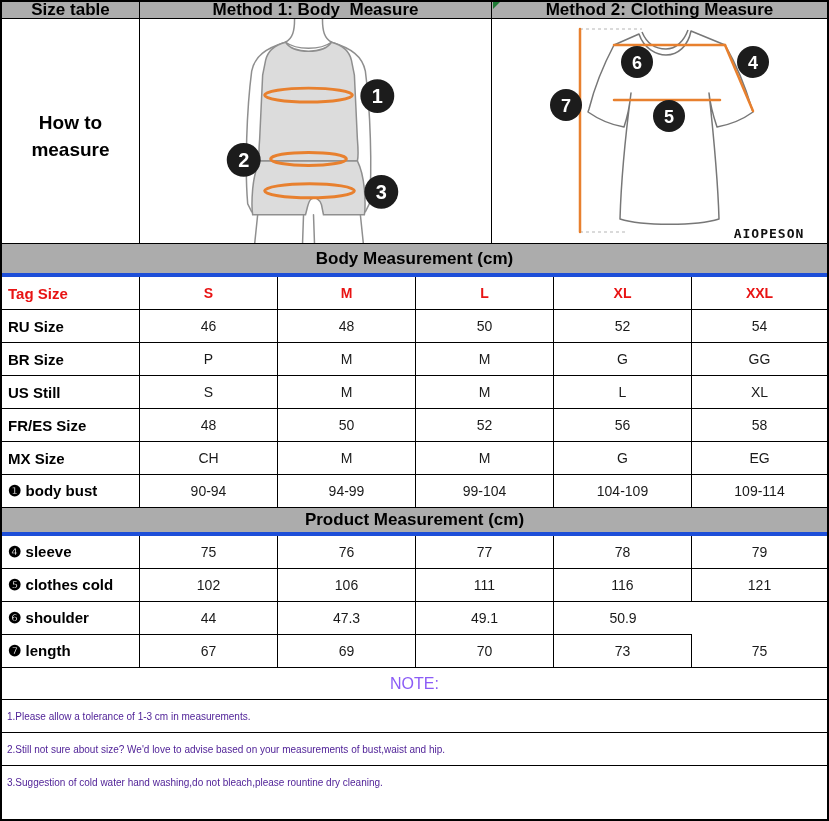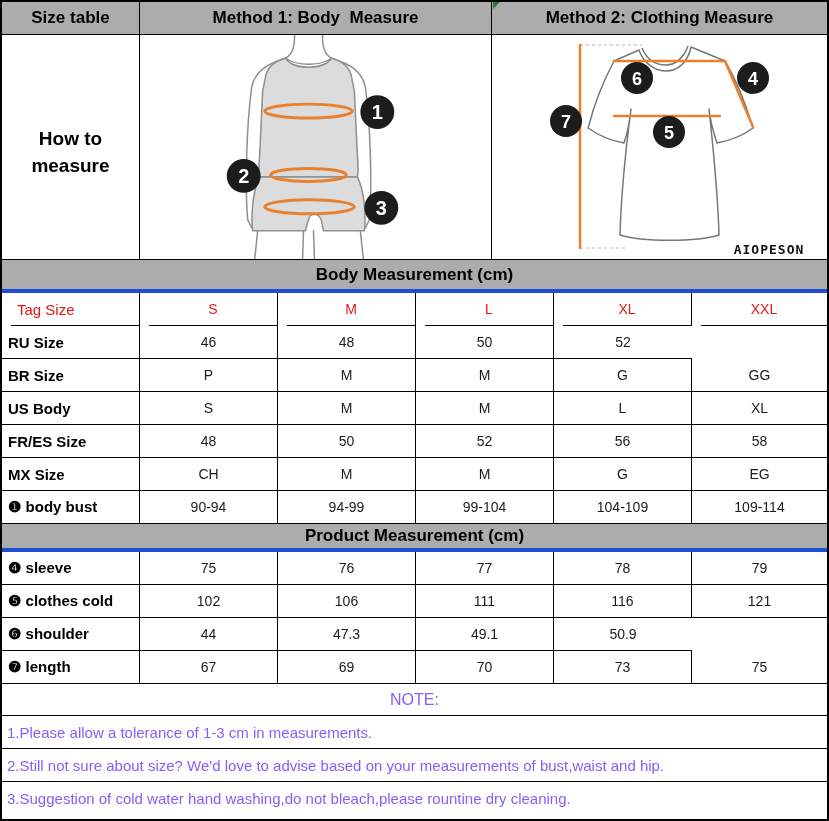--- a/index.html
+++ b/index.html
@@ -10,47 +10,47 @@
   }
   
   .grid3 { display:grid; grid-template-columns:138px 352px auto; }
   .grid6 { display:grid; grid-template-columns:138px 138px 138px 138px 138px auto; }
   .cell {
     border-right:1px solid #000; border-bottom:1px solid #000;
     display:flex; align-items:center; justify-content:center;
     overflow:hidden;
   }
   .cell:last-child { border-right:none; }
-  .topHead { height:33px; }
+  .topHead { height:17px; }
   .topHead .cell { background:#acacac; font-weight:bold; font-size:17px; white-space:pre; position:relative; }
   .illusRow { height:225px; }
   .illusRow .cell { background:#fff; }
   .howto { font-weight:bold; font-size:19px; text-align:center; line-height:1.4;margin-top:12px; }
   .secHead {
     height:33px; background:#acacac; border-bottom:4px solid #1d4ed8;
     display:flex; align-items:center; justify-content:center;
     font-weight:bold; font-size:17px;
   }
   .trow { height:33px; }
   .trow .cell { font-size:14px; color:#1a1a1a; }
   .trow .lab {
     justify-content:flex-start; padding-left:6px;
     font-weight:bold; font-size:15px; color:#000;
   }
-  .redRow .cell { color:#e81414; font-weight:normal;margin-left:9px; }
+  .redRow .cell { color:#e81414; font-weight:bold; }
   .redRow .lab { color:#e81414; }
   .noteTitle {
     height:32px; border-bottom:1px solid #000;
     display:flex; align-items:center; justify-content:center;
     color:#8b5cf6; font-size:16px;
   }
   .noteRow {
     height:33px; border-bottom:1px solid #000;
     display:flex; align-items:center;
-    padding-left:5px; font-size:15px; color:#8b5cf6;
+    padding-left:5px; font-size:10px; color:#4c1d95;
   }
   .noteRow:last-child { border-bottom:none; }
   .corner {
     position:absolute; left:1px; top:0; width:0; height:0;
     border-top:7px solid #1e7a34; border-right:7px solid transparent;
   }
   svg { display:block; }
   .mTxt { fill:#fff; font-weight:bold; font-family:"Liberation Sans", sans-serif; }
   .brand { font-family:"DejaVu Sans Mono", monospace; font-weight:bold; fill:#111; letter-spacing:1px; }
 </style>
@@ -150,33 +150,34 @@
     <div class="cell">XL</div>
     <div class="cell">XXL</div>
   </div>
 
   <div class="grid6 trow">
     <div class="cell lab">RU Size</div>
     <div class="cell">46</div>
     <div class="cell">48</div>
     <div class="cell">50</div>
     <div class="cell">52</div>
+    <div class="cell">54</div>
   </div>
 
   <div class="grid6 trow">
     <div class="cell lab">BR Size</div>
     <div class="cell">P</div>
     <div class="cell">M</div>
     <div class="cell">M</div>
     <div class="cell">G</div>
     <div class="cell">GG</div>
   </div>
 
   <div class="grid6 trow">
-    <div class="cell lab">US Body</div>
+    <div class="cell lab">US Still</div>
     <div class="cell">S</div>
     <div class="cell">M</div>
     <div class="cell">M</div>
     <div class="cell">L</div>
     <div class="cell">XL</div>
   </div>
 
   <div class="grid6 trow">
     <div class="cell lab">FR/ES Size</div>
     <div class="cell">48</div>

